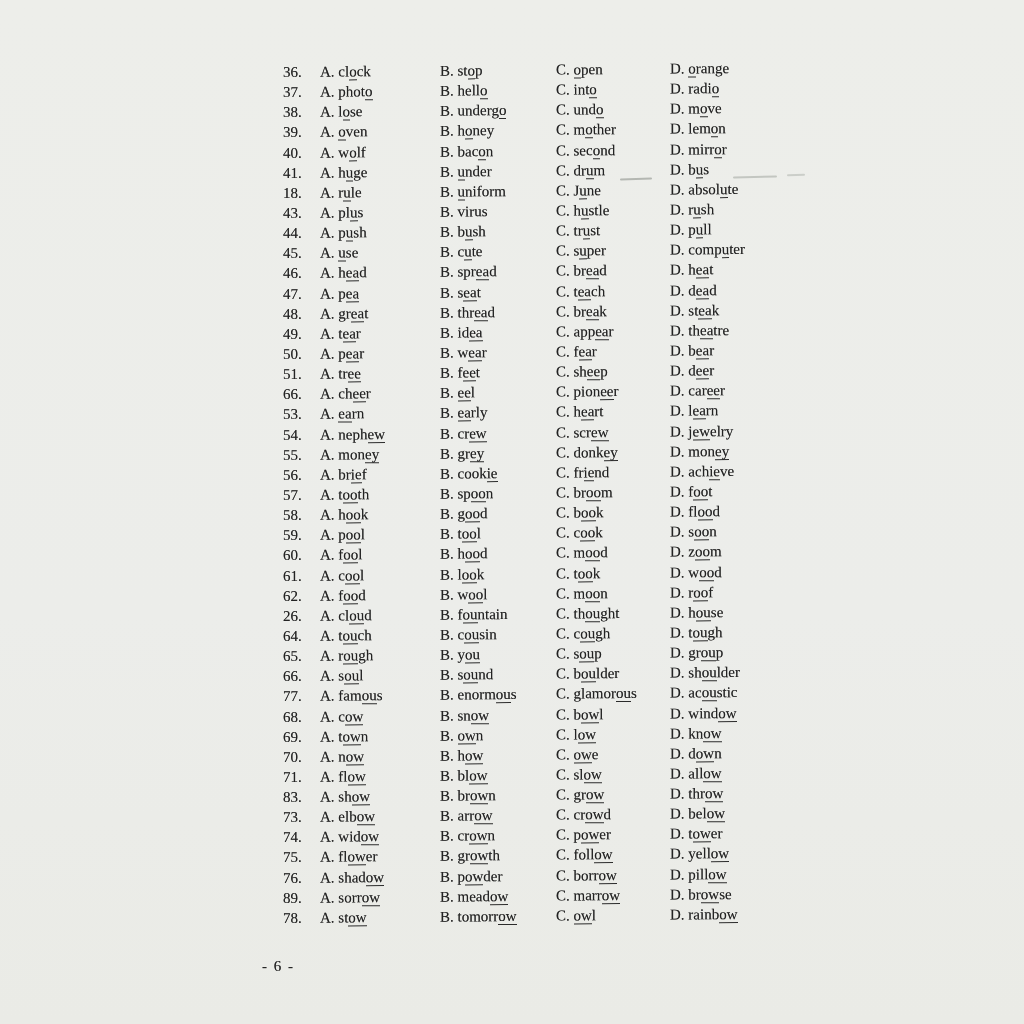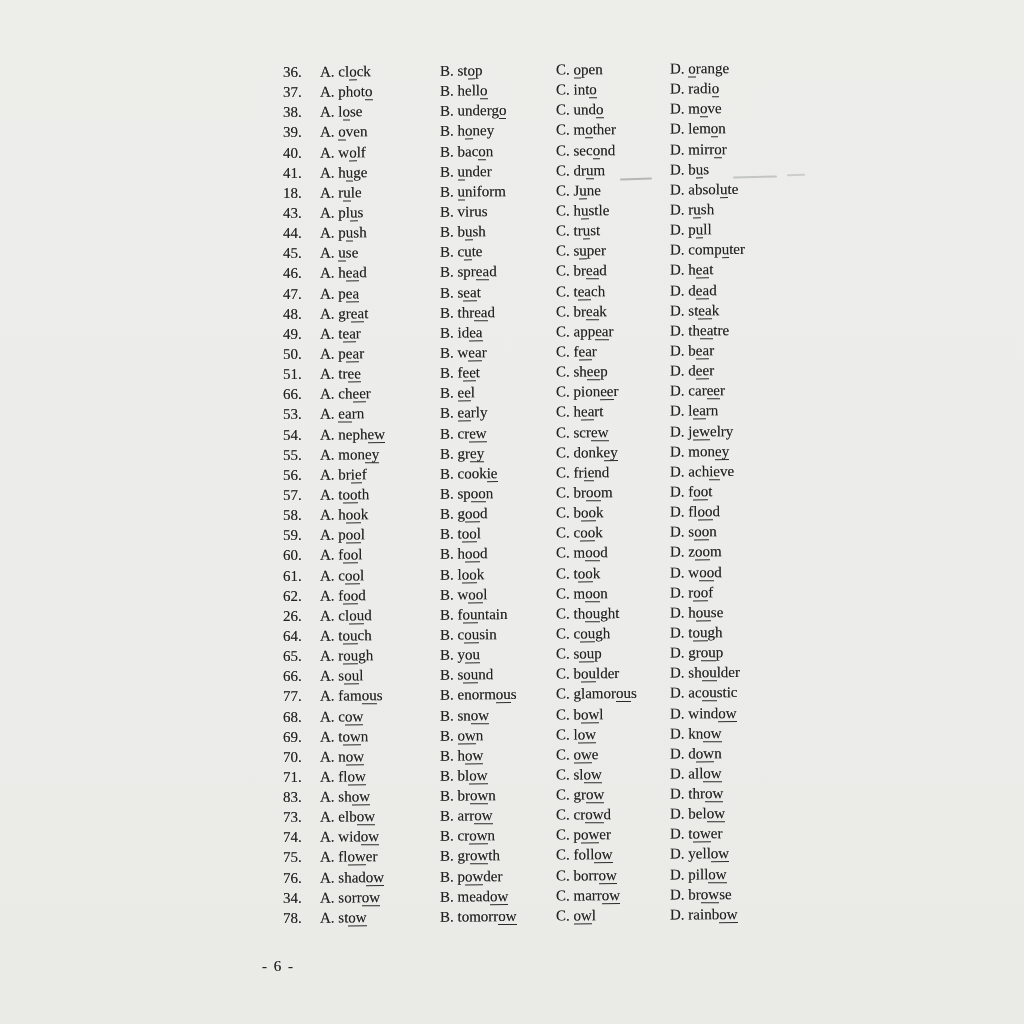--- a/index.html
+++ b/index.html
@@ -324,21 +324,21 @@
         <span class="cell c3"><span>D.&nbsp;</span>yell<span class="ul">ow</span></span>
       </div>
       <div class="row">
         <span class="num">76.</span>
         <span class="cell c0"><span>A.&nbsp;</span>shad<span class="ul">ow</span></span>
         <span class="cell c1"><span>B.&nbsp;</span>p<span class="ul">ow</span>der</span>
         <span class="cell c2"><span>C.&nbsp;</span>borr<span class="ul">ow</span></span>
         <span class="cell c3"><span>D.&nbsp;</span>pill<span class="ul">ow</span></span>
       </div>
       <div class="row">
-        <span class="num">34.</span>
+        <span class="num">89.</span>
         <span class="cell c0"><span>A.&nbsp;</span>sorr<span class="ul">ow</span></span>
         <span class="cell c1"><span>B.&nbsp;</span>mead<span class="ul">ow</span></span>
         <span class="cell c2"><span>C.&nbsp;</span>marr<span class="ul">ow</span></span>
         <span class="cell c3"><span>D.&nbsp;</span>br<span class="ul">ow</span>se</span>
       </div>
       <div class="row">
         <span class="num">78.</span>
         <span class="cell c0"><span>A.&nbsp;</span>st<span class="ul">ow</span></span>
         <span class="cell c1"><span>B.&nbsp;</span>tomorr<span class="ul">ow</span></span>
         <span class="cell c2"><span>C.&nbsp;</span><span class="ul">ow</span>l</span>

